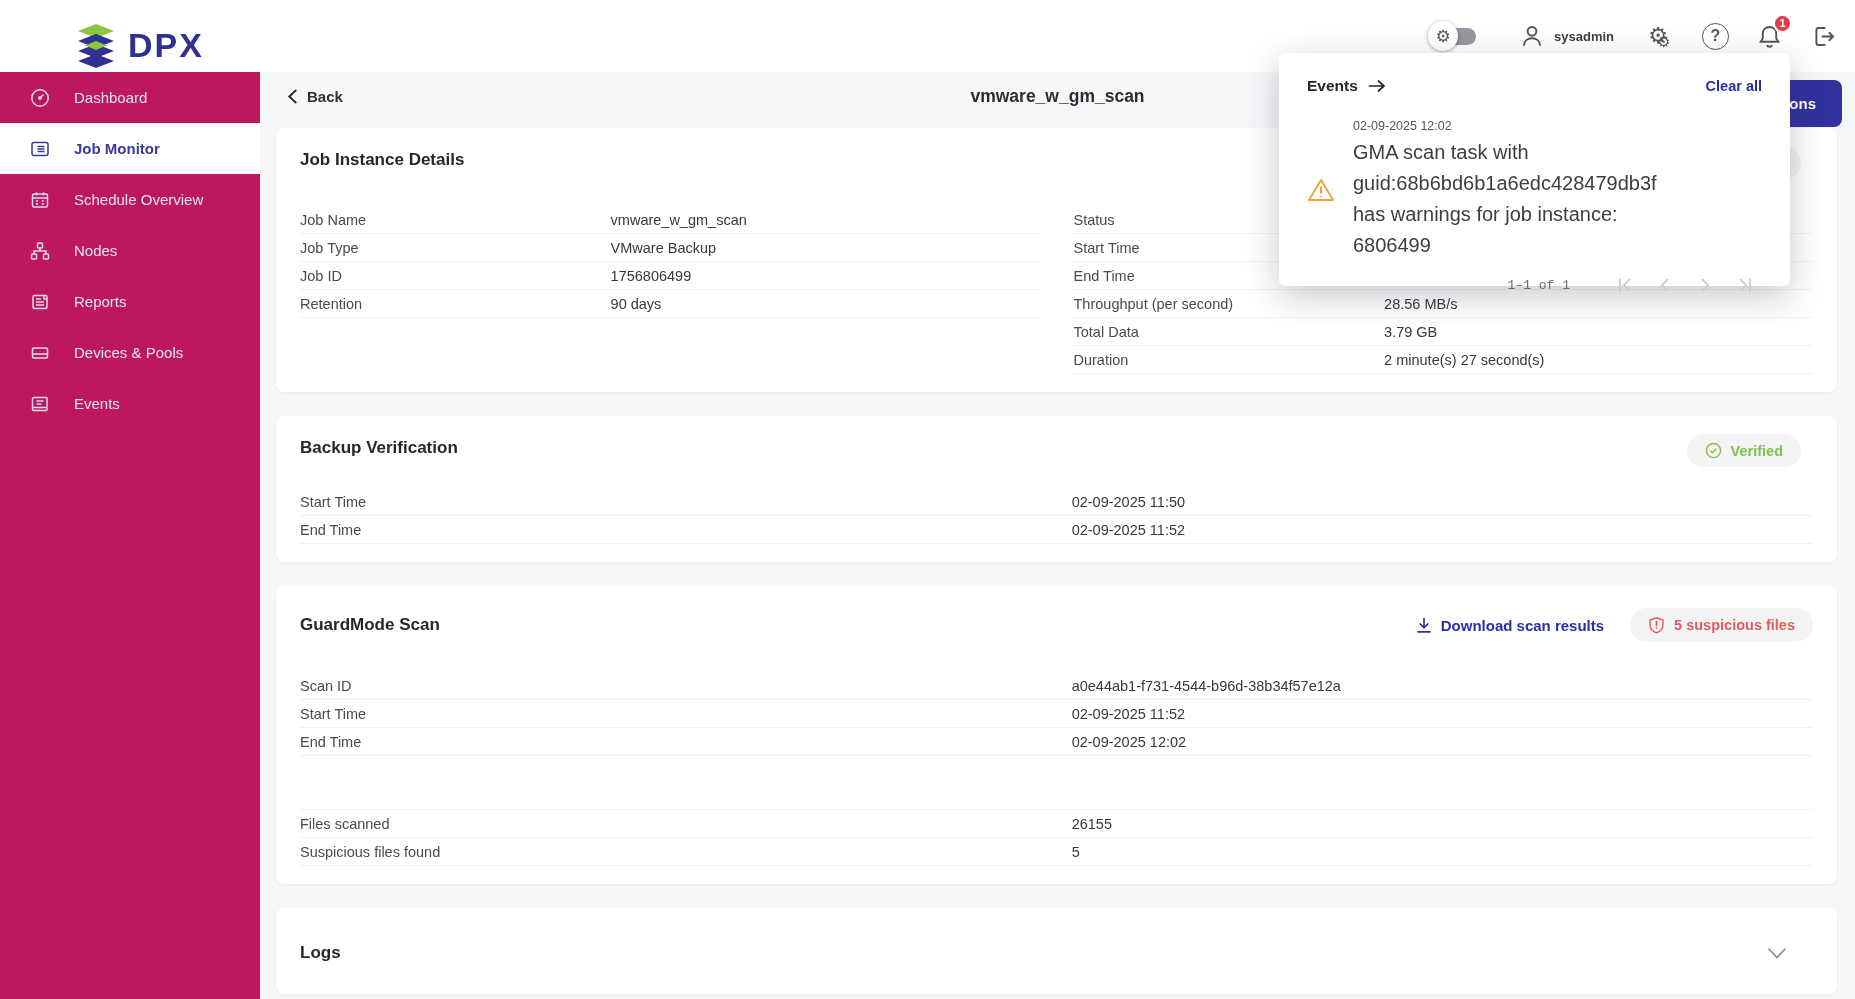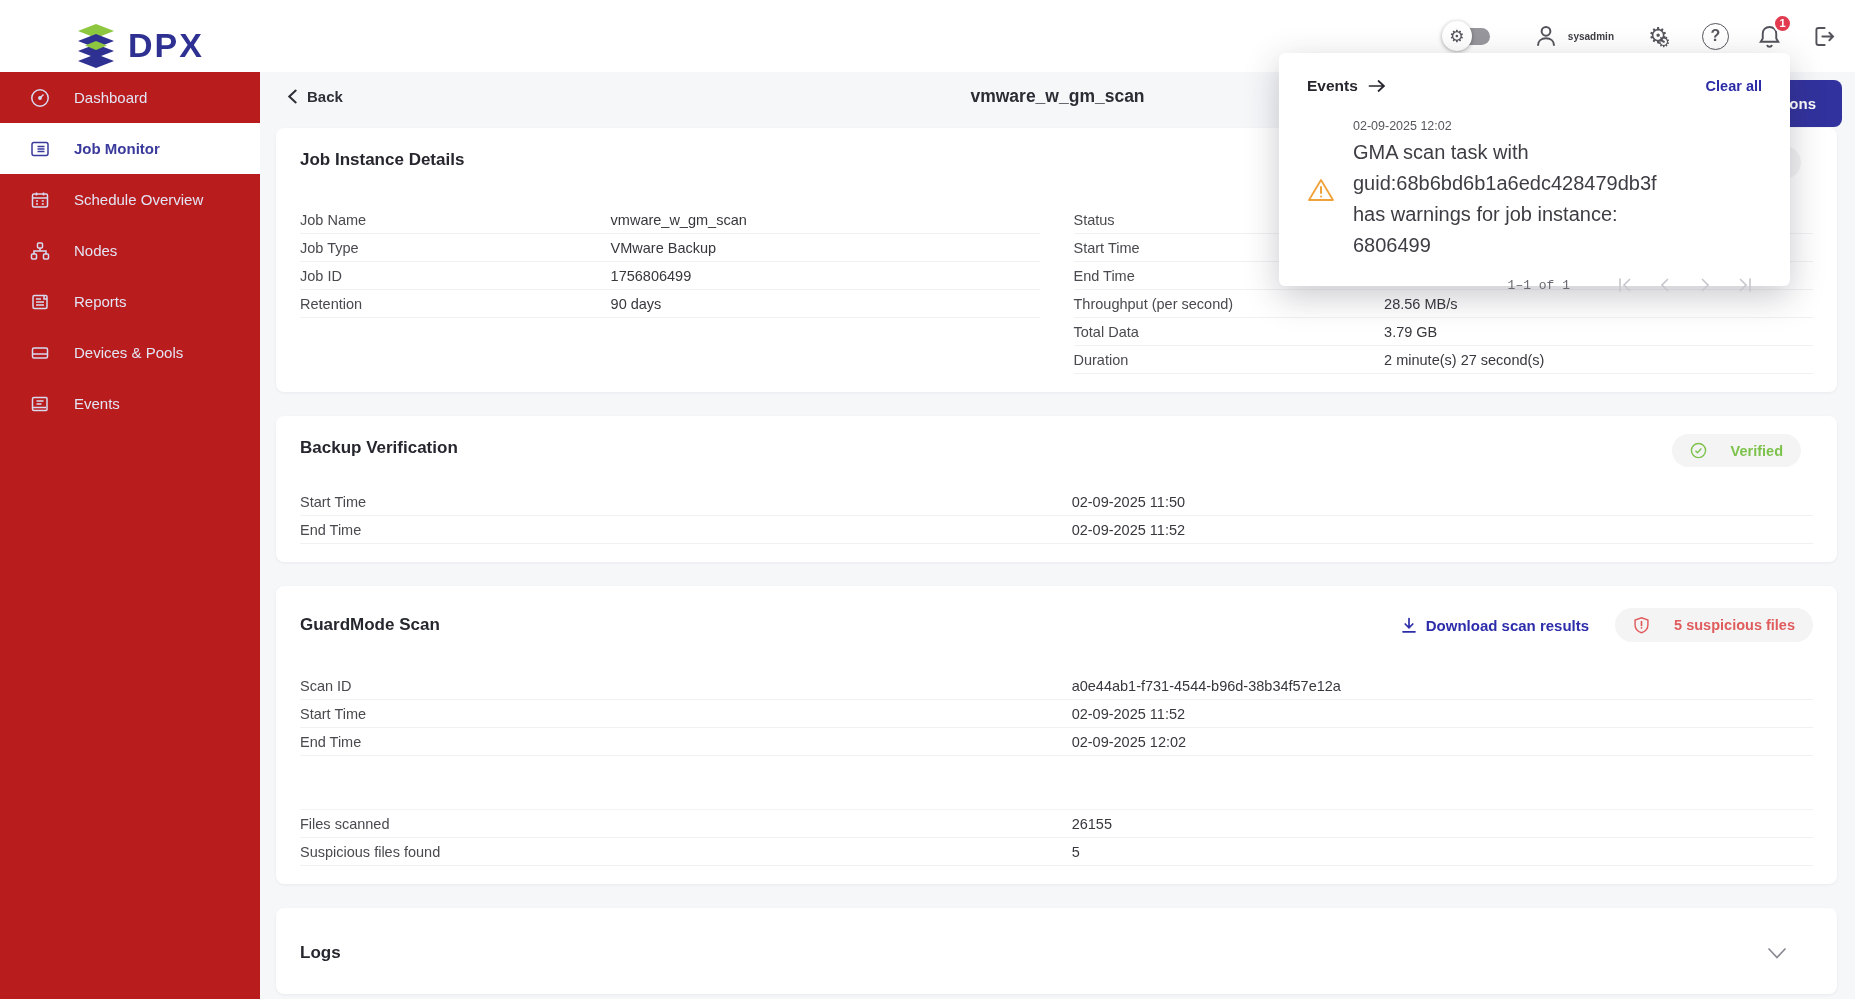--- a/index.html
+++ b/index.html
@@ -12,50 +12,50 @@
   .logo { position:absolute; left:74px; top:22px; display:flex; align-items:center; gap:10px; }
   .logo-text { font-size:34px; font-weight:800; color:#2e3192; letter-spacing:2px; }
   .topbar-right { position:absolute; right:18px; top:0; height:72px; display:flex; align-items:center; gap:27px; }
   .tb-icon { color:#53535b; display:flex; align-items:center; justify-content:center; cursor:pointer; }
   .toggle { position:relative; width:46px; height:20px; margin-right:16px; cursor:pointer; }
   .toggle-track { position:absolute; left:8px; top:2px; width:38px; height:17px; background:#97979d; border-radius:9px; }
   .toggle-thumb { position:absolute; left:-2px; top:-5px; width:30px; height:30px; background:#ffffff; border-radius:50%;
                   box-shadow:0 1px 4px rgba(0,0,0,.35); display:flex; align-items:center; justify-content:center;
                   font-size:17px; color:#55555c; }
   .user { display:flex; align-items:center; gap:9px; cursor:pointer; }
-  .username { font-size:10px; font-weight:700; color:#3e3e45; }
+  .username { font-size:13px; font-weight:700; color:#3e3e45; }
   .gears { font-size:22px; color:#55555c; line-height:1; position:relative; width:34px; }
   .gears .g2 { position:absolute; font-size:15px; left:16px; top:9px; }
   .help-circle { width:27px; height:27px; border:1.7px solid #55555c; border-radius:50%;
                  display:flex; align-items:center; justify-content:center; font-size:16px; font-weight:700; color:#55555c; }
   .bell-wrap { position:relative; }
   .badge-dot { position:absolute; top:-9px; right:-9px; min-width:19px; height:19px; background:#e23b50; color:#fff;
                border-radius:50%; font-size:11px; font-weight:700; display:flex; align-items:center; justify-content:center;
                border:2px solid #fff; }
 
   
-  .sidebar { position:absolute; top:72px; left:0; width:260px; height:927px; background:#b91c1c; z-index:10; }
+  .sidebar { position:absolute; top:72px; left:0; width:260px; height:927px; background:#be185d; z-index:10; }
   .side-item { height:51px; display:flex; align-items:center; padding-left:28px; gap:22px; color:#e3e4f4;
                font-size:15px; cursor:pointer; }
   .side-item .s-icon { width:24px; height:24px; display:flex; align-items:center; justify-content:center; color:#d8daf0; }
   .side-item.active { background:#ffffff; color:#3a3a9c; font-weight:700; }
   .side-item.active .s-icon { color:#3a3a9c; }
 
   
   .content { position:absolute; top:64px; left:260px; width:1595px; height:927px; background:#f6f7f9; }
   .page-header { position:relative; height:64px; display:flex; align-items:center; }
   .back-btn { display:flex; align-items:center; gap:8px; margin-left:26px; font-size:15px; font-weight:700; color:#2f2f38; cursor:pointer; }
   .page-title { position:absolute; left:50%; transform:translateX(-50%); font-size:17.5px; font-weight:700; color:#2c2c34; }
   .actions-btn { position:absolute; right:13px; top:16px; width:107px; height:47px; background:#32329e; color:#ffffff;
                  font-size:15px; font-weight:700; border:none; border-radius:8px; cursor:pointer; }
 
   .card { background:#ffffff; border-radius:8px; margin:0 18px 24px 16px; padding:22px 24px 18px 24px;
           box-shadow:0 1px 3px rgba(25,30,60,.06); position:relative; }
   .card-title { font-size:17px; font-weight:700; color:#26262e; }
-  .pill { display:inline-flex; align-items:center; gap:24px; background:#f4f4f5; border-radius:20px;
+  .pill { display:inline-flex; align-items:center; gap:9px; background:#f4f4f5; border-radius:20px;
           padding:8px 18px; font-size:14.5px; font-weight:600; }
   .pill.green { color:#7cc24b; }
   .pill.red { color:#e05c5c; }
   .corner-badge { position:absolute; top:18px; right:36px; }
 
   .rows-2col { display:grid; grid-template-columns:1fr 1fr; column-gap:34px; margin-top:36px; }
   .detail-row { display:flex; align-items:center; height:28px; border-bottom:1px solid #f1f1f4; font-size:14.5px; }
   .detail-row .lbl { flex:0 0 42%; color:#49494f; }
   .detail-row .val { color:#37373e; }
   .wide .detail-row .lbl { flex:0 0 51%; }

